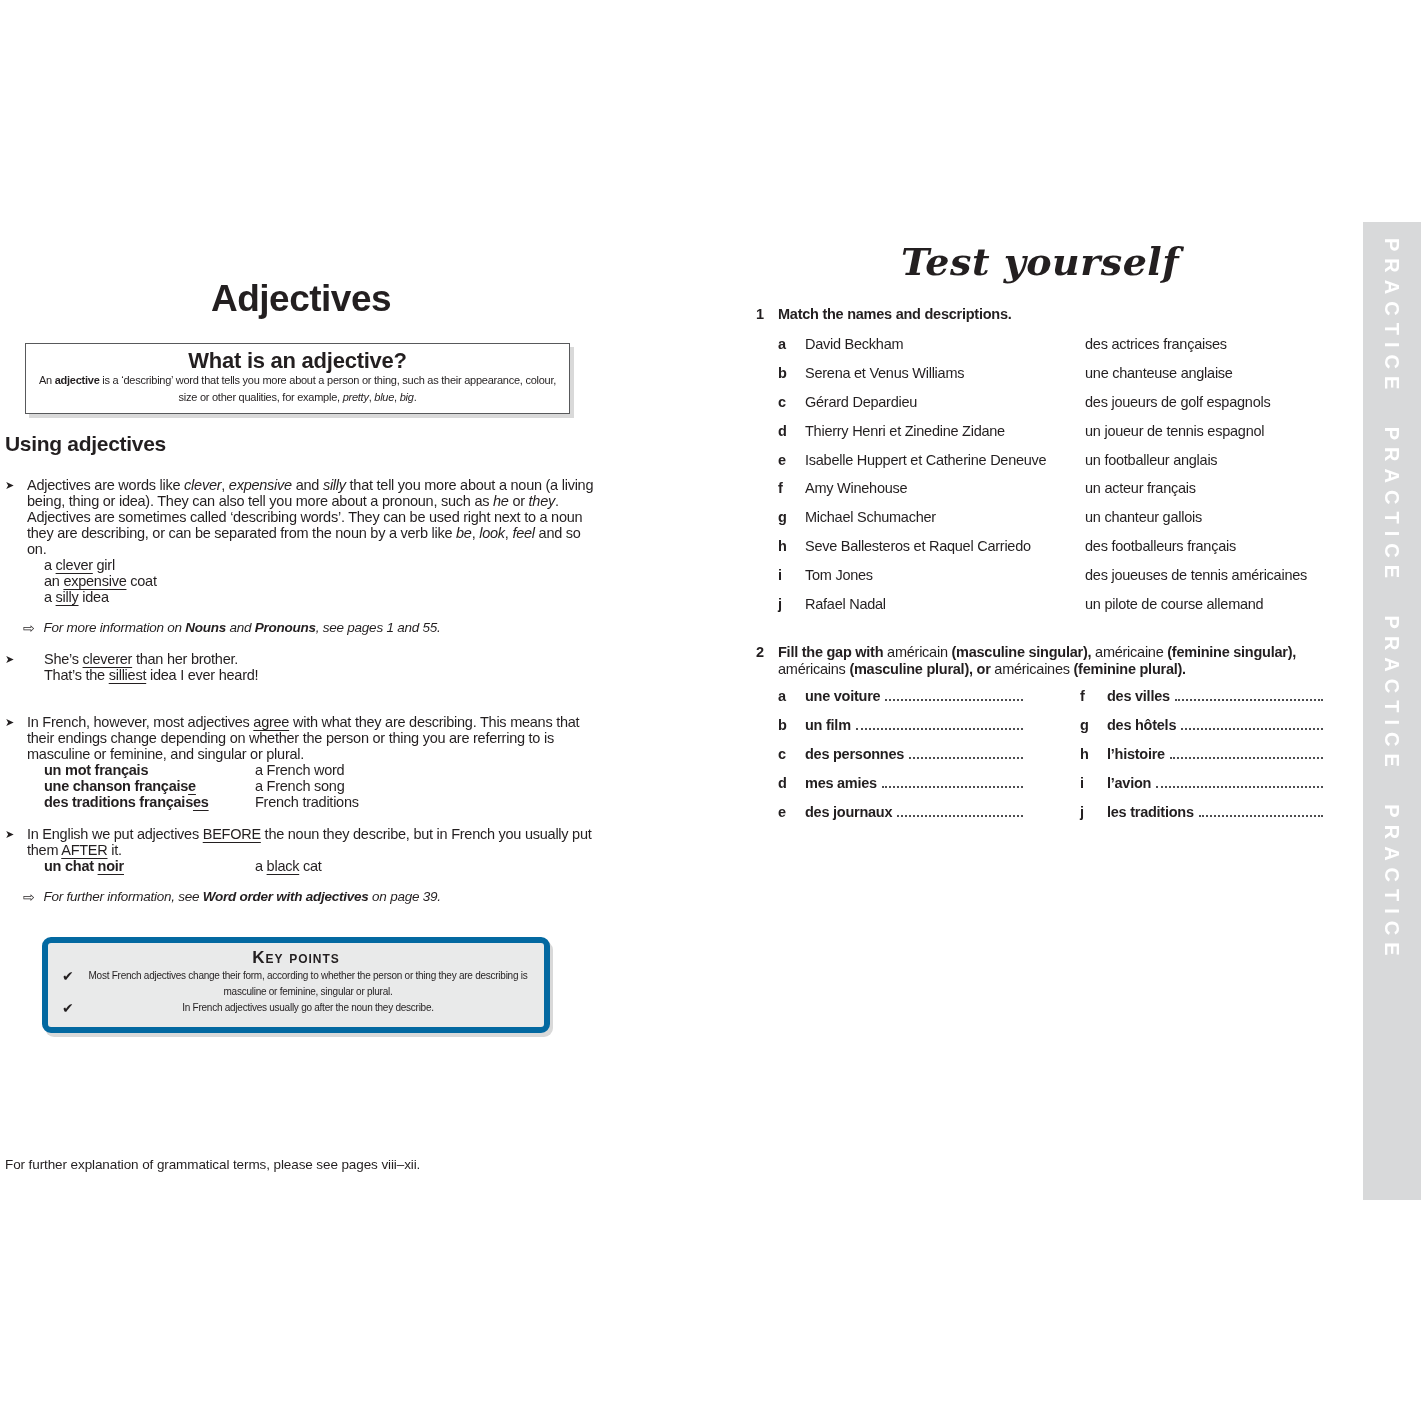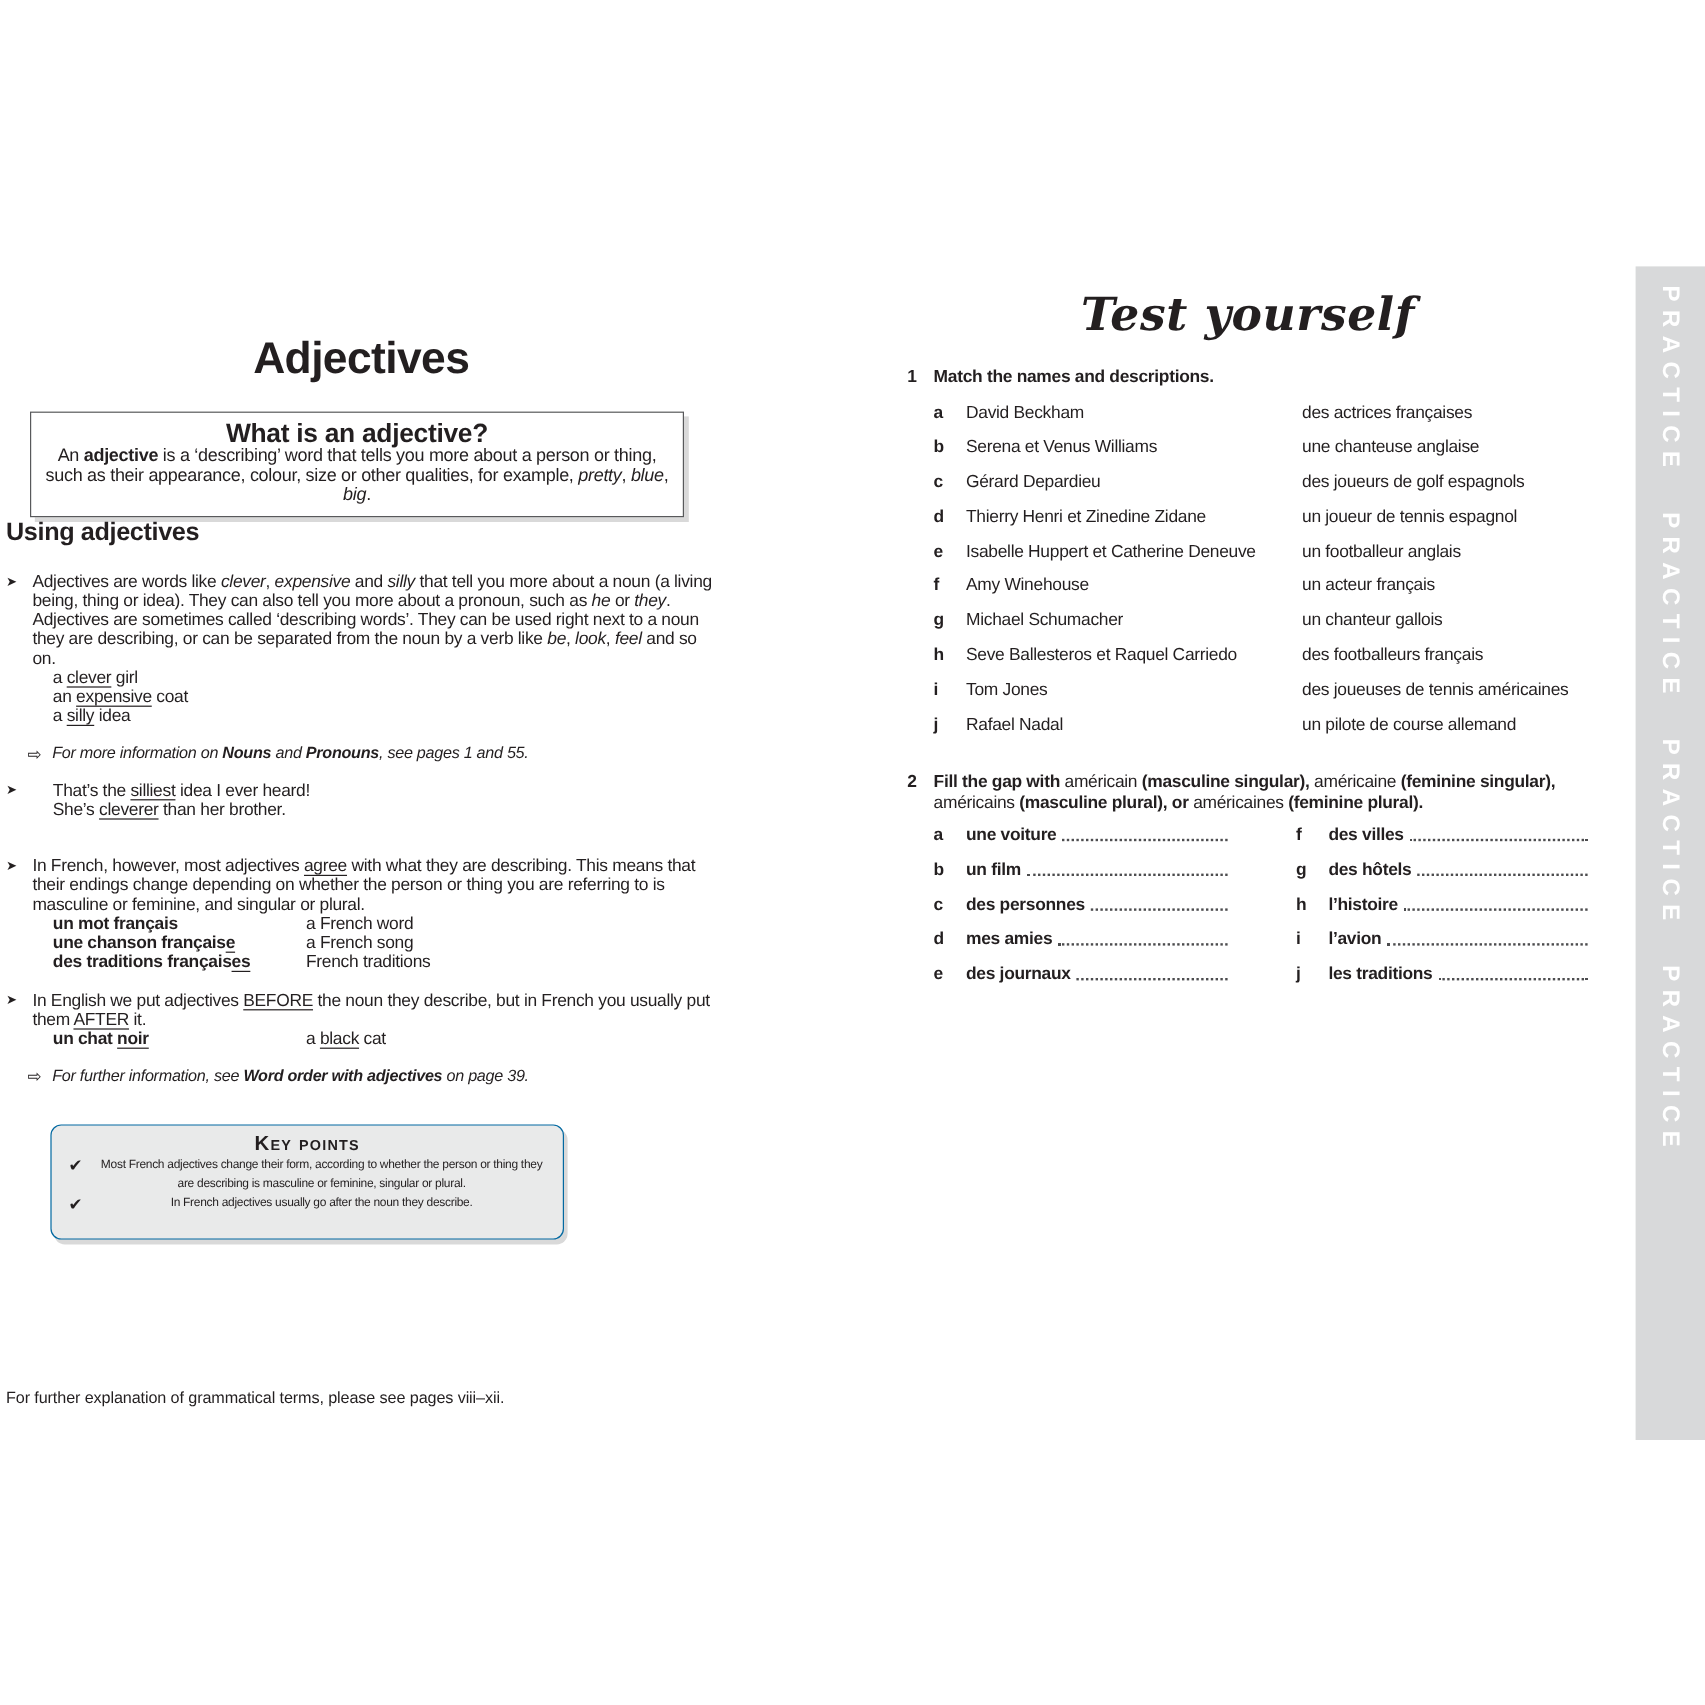--- a/index.html
+++ b/index.html
@@ -23,41 +23,41 @@
     position:absolute; top:279px; left:0; width:592px;
     text-align:center; font-size:37px; font-weight:700; letter-spacing:-0.5px; line-height:40px;
   }
   .def-box {
     position:absolute; top:343px; left:20px; width:545px;
     border:1.5px solid #58595b; background:#fff;
     box-shadow:4px 4px 0 #d9d9d9;
     padding:6px 10px 8px; text-align:center;
   }
   .def-h { font-size:22px; font-weight:700; line-height:22px; }
-  .def-p { font-size:15px; line-height:16.5px; }
+  .def-p { font-size:11px; line-height:16.5px; }
   .sec-h { position:absolute; top:436px; left:0; font-size:21px; font-weight:700; letter-spacing:-0.3px; }
 
   .bullet { position:absolute; left:0; width:592px; display:flex; }
   .blk1 { top:477px; } .blk2 { top:651px; } .blk3 { top:714px; } .blk4 { top:826px; }
   .arrow { width:22px; flex:none; font-size:11px; line-height:16px; color:#231f20; }
   .btxt { flex:1; }
   .ex { margin-left:17px; }
   .exrow { display:flex; margin-left:17px;gap:16px; }
   .exrow .fr { width:195px; flex:none; }
   .exrow .en { flex:1; }
 
   .tip { position:absolute; left:18px; display:flex; align-items:flex-start; font-style:italic; font-size:13.5px; }
   .tip1 { top:620px; } .tip2 { top:889px; }
   .tip-icon { font-style:normal; font-size:14px; margin-right:9px; line-height:16px; }
 
   .kp {
-    position:absolute; top:937px; left:37px; width:428px;
-    background:#e9eaea; border:1px solid #0369a1; border-radius:9px;
+    position:absolute; top:937px; left:37px; width:508px;
+    background:#e9eaea; border:6px solid #0369a1; border-radius:9px;
     box-shadow:3px 4px 0 #d9d9d9;
-    padding:7px 14px 21px;
+    padding:7px 14px 11px;
   }
   .kp-h {
     text-align:center; font-weight:700; font-variant:small-caps;
     font-size:17px; letter-spacing:1px; margin-bottom:2px;
   }
   .kp-item { display:flex; }
   .kp-check { width:24px; flex:none; font-size:14px; line-height:16px; }
   .kp-text { flex:1; font-size:10px; line-height:16px;text-align:center; }
 
   .lp-foot { position:absolute; top:1157px; left:0; font-size:13.5px; letter-spacing:-0.1px; }
@@ -131,22 +131,22 @@
     </div>
 
     <div class="tip tip1">
       <span class="tip-icon">⇨</span>
       <span><span>For more information on </span><span class="b">Nouns</span><span> and </span><span class="b">Pronouns</span><span>, see pages 1 and 55.</span></span>
     </div>
 
     <div class="bullet blk2">
       <span class="arrow">➤</span>
       <div class="btxt">
+        <p class="ex"><span>She’s </span><span class="u">cleverer</span><span> than her brother.</span></p>
         <p class="ex"><span>That’s the </span><span class="u">silliest</span><span> idea I ever heard!</span></p>
-        <p class="ex"><span>She’s </span><span class="u">cleverer</span><span> than her brother.</span></p>
       </div>
     </div>
 
     <div class="bullet blk3">
       <span class="arrow">➤</span>
       <div class="btxt">
         <p><span>In French, however, most adjectives </span><span class="u">agree</span><span> with what they are describing. This means that their endings change depending on whether the person or thing you are referring to is masculine or feminine, and singular or plural.</span></p>
         <div class="exrow">
           <span class="fr"><span class="b">un mot français</span></span>
           <span class="en"><span>a French word</span></span>

